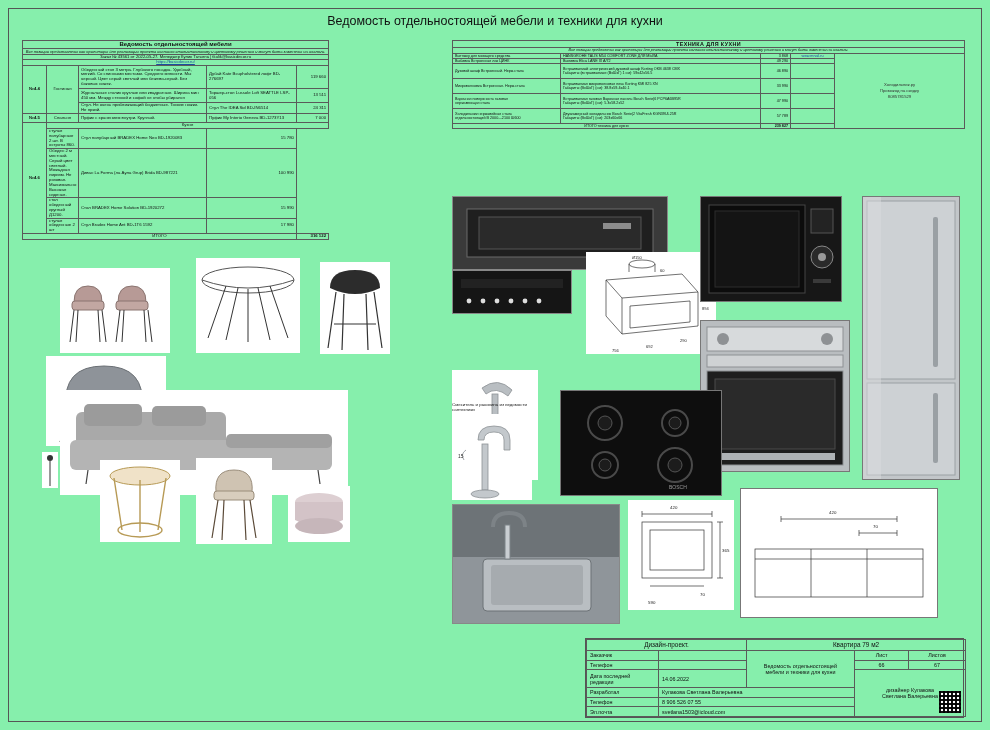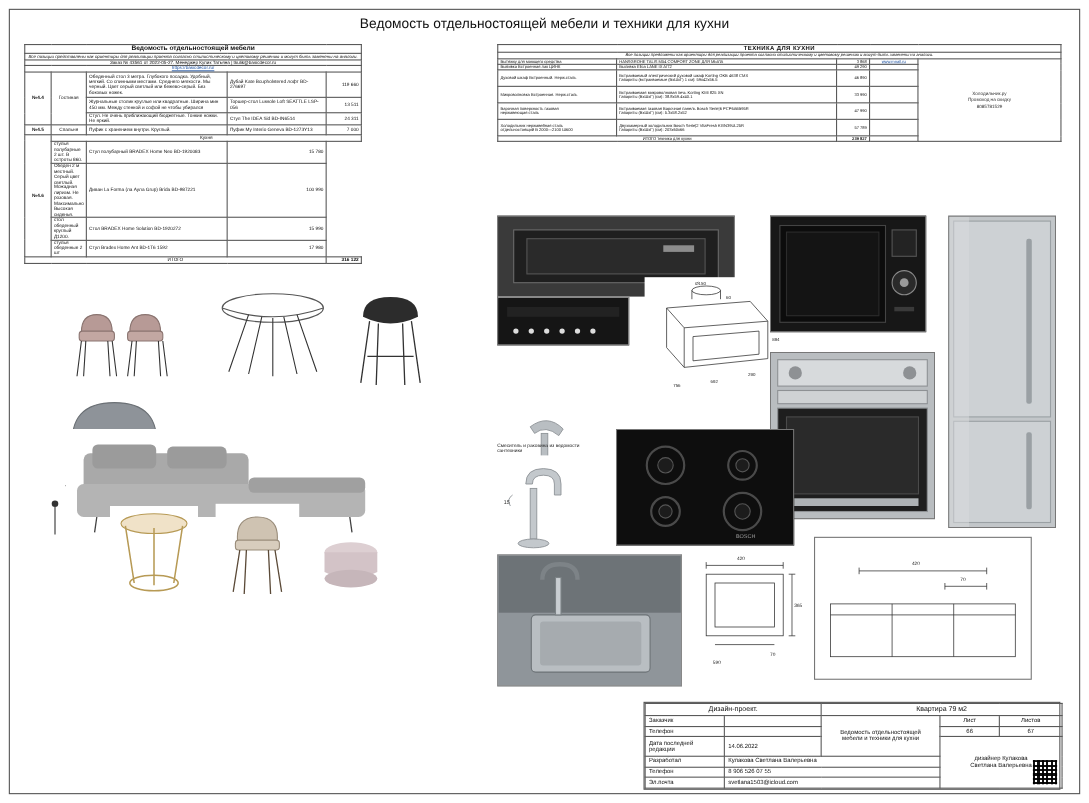--- a/index.html
+++ b/index.html
@@ -1,18 +1,18 @@
 <!DOCTYPE html>
 <html><head>
 <meta charset="utf-8">
 <style>
   html,body{margin:0;padding:0;background:#e9e9e9;}
   body{font-family:"Liberation Sans", sans-serif;}
   .page{
-    position:relative;width:990px;height:730px;background:#ffffff;
+    position:relative;width:990px;height:730px;background:#86efac;
     box-sizing:border-box;overflow:hidden;
   }
   .frame{
     position:absolute;left:8px;top:8px;width:974px;height:714px;
     border:1px solid #555;box-sizing:border-box;
   }
   .title{
     position:absolute;left:0;top:14px;width:990px;text-align:center;
     font-size:12.5px;color:#111;
   }

